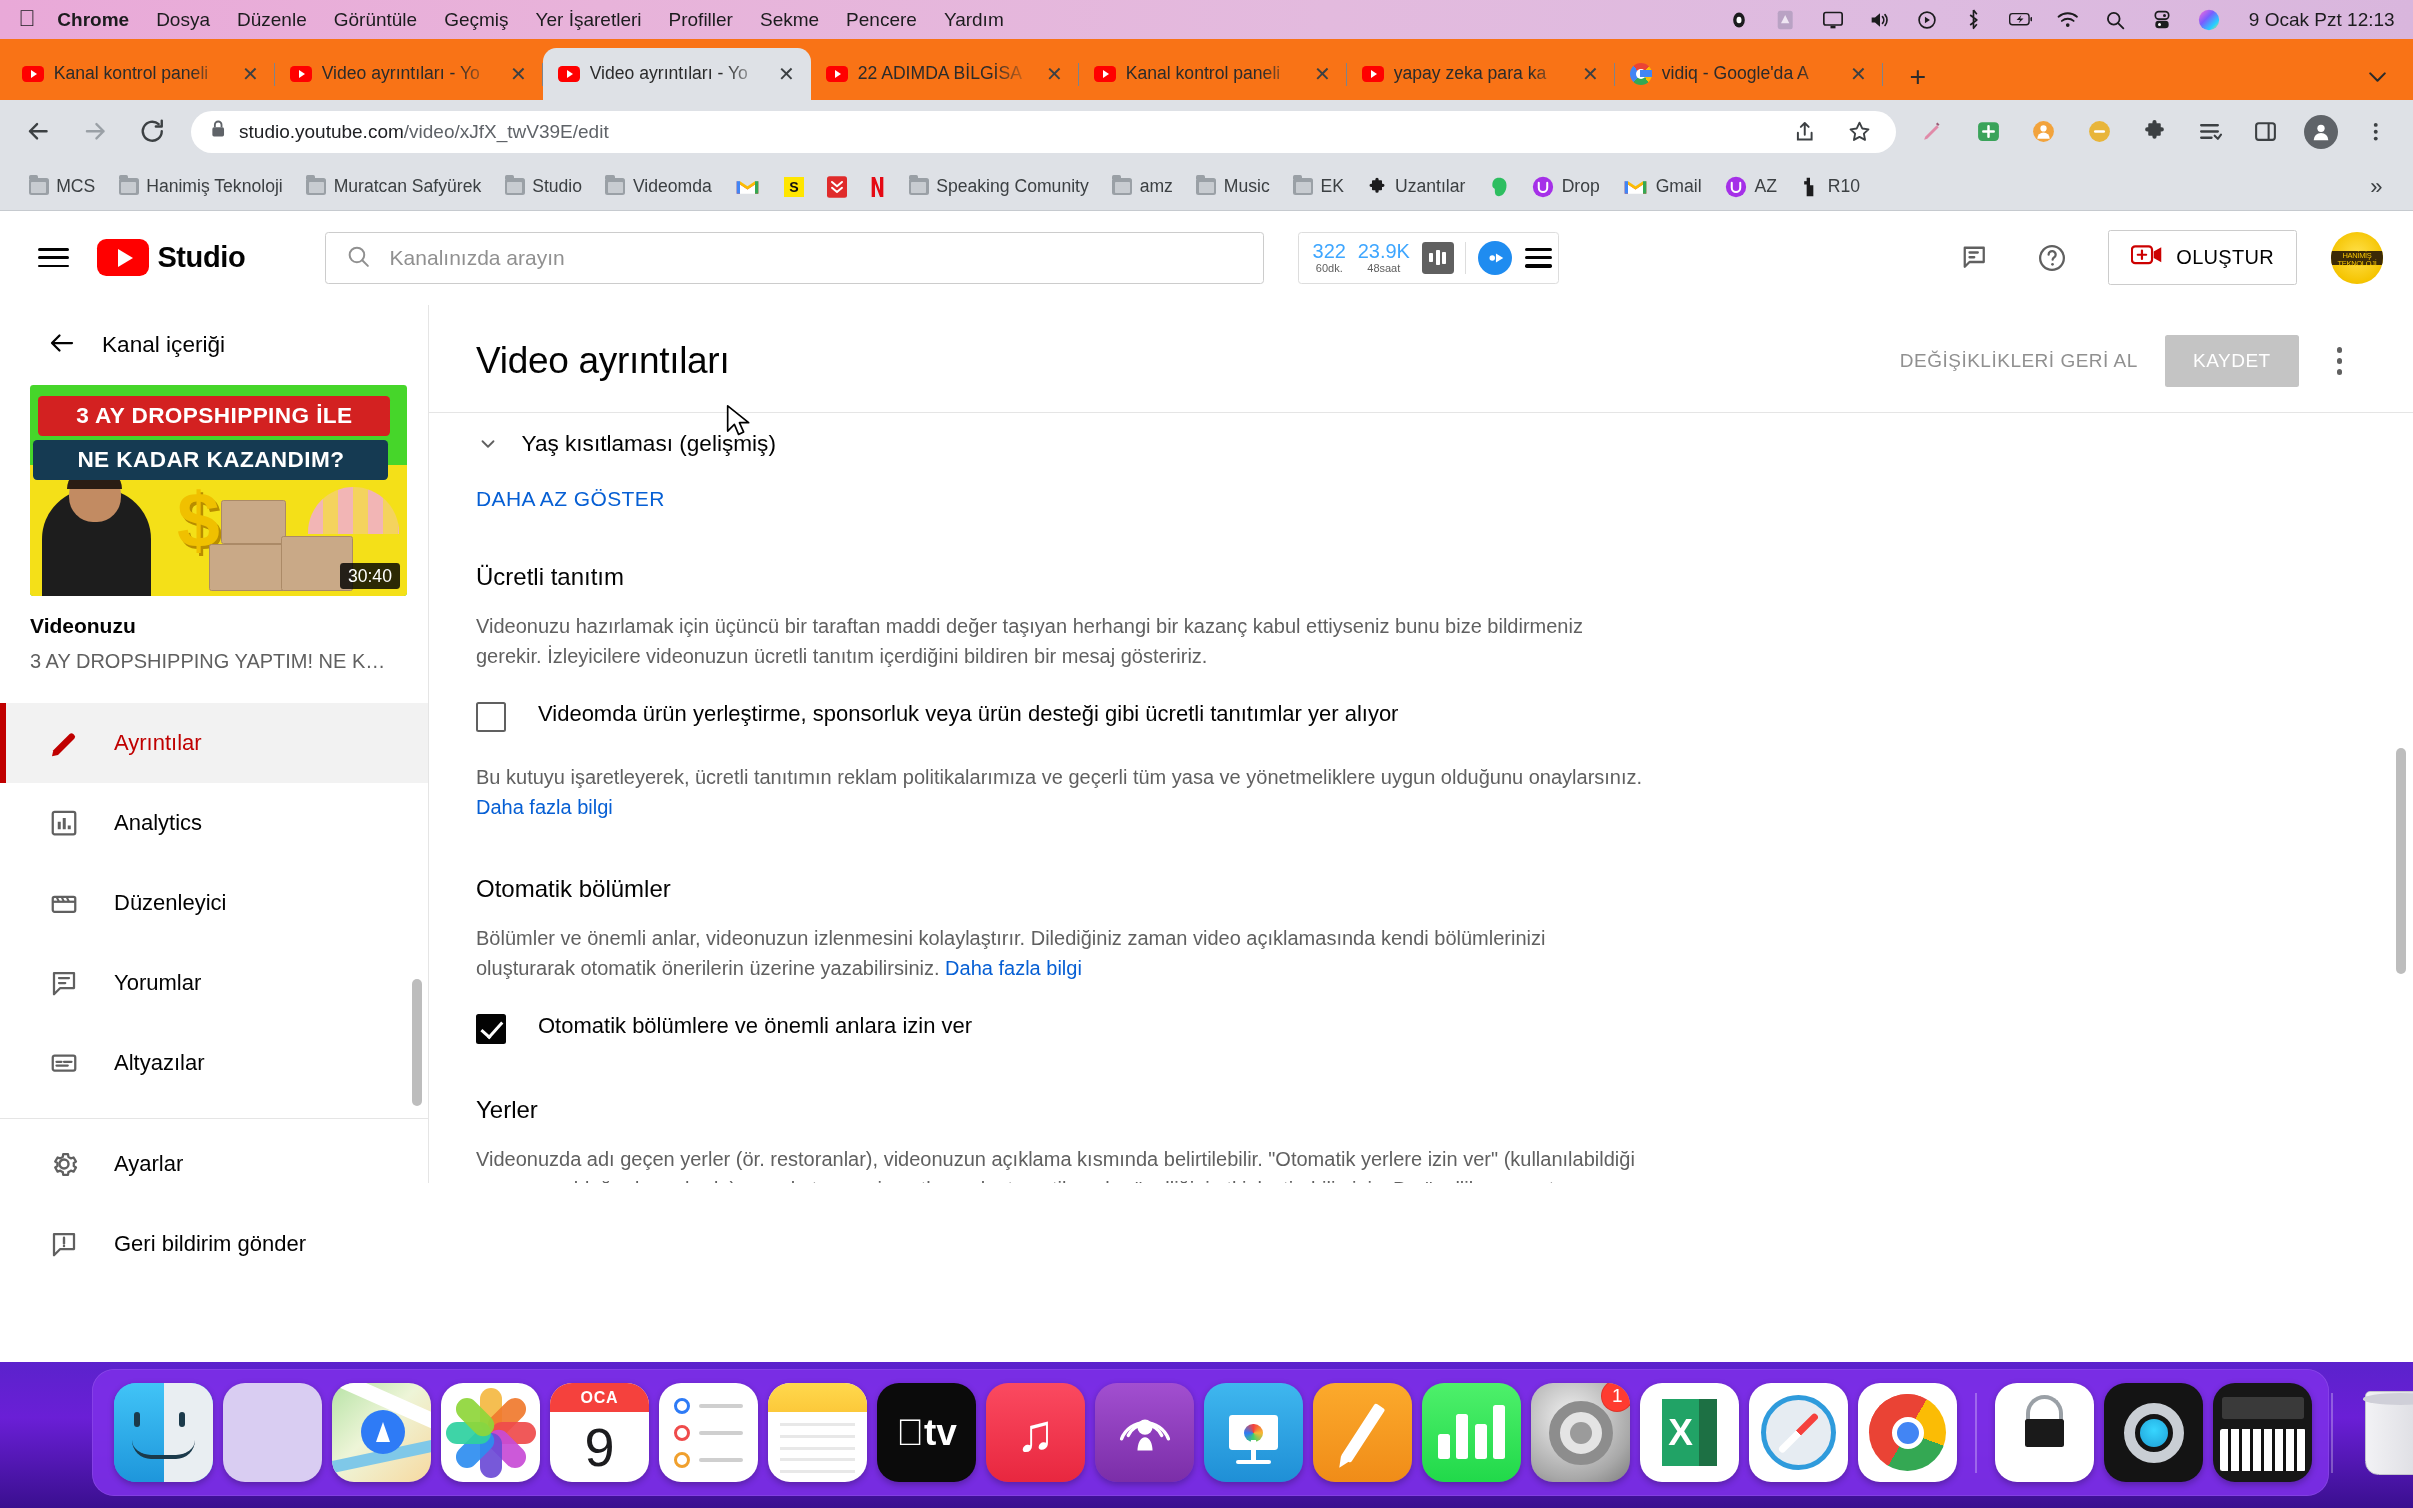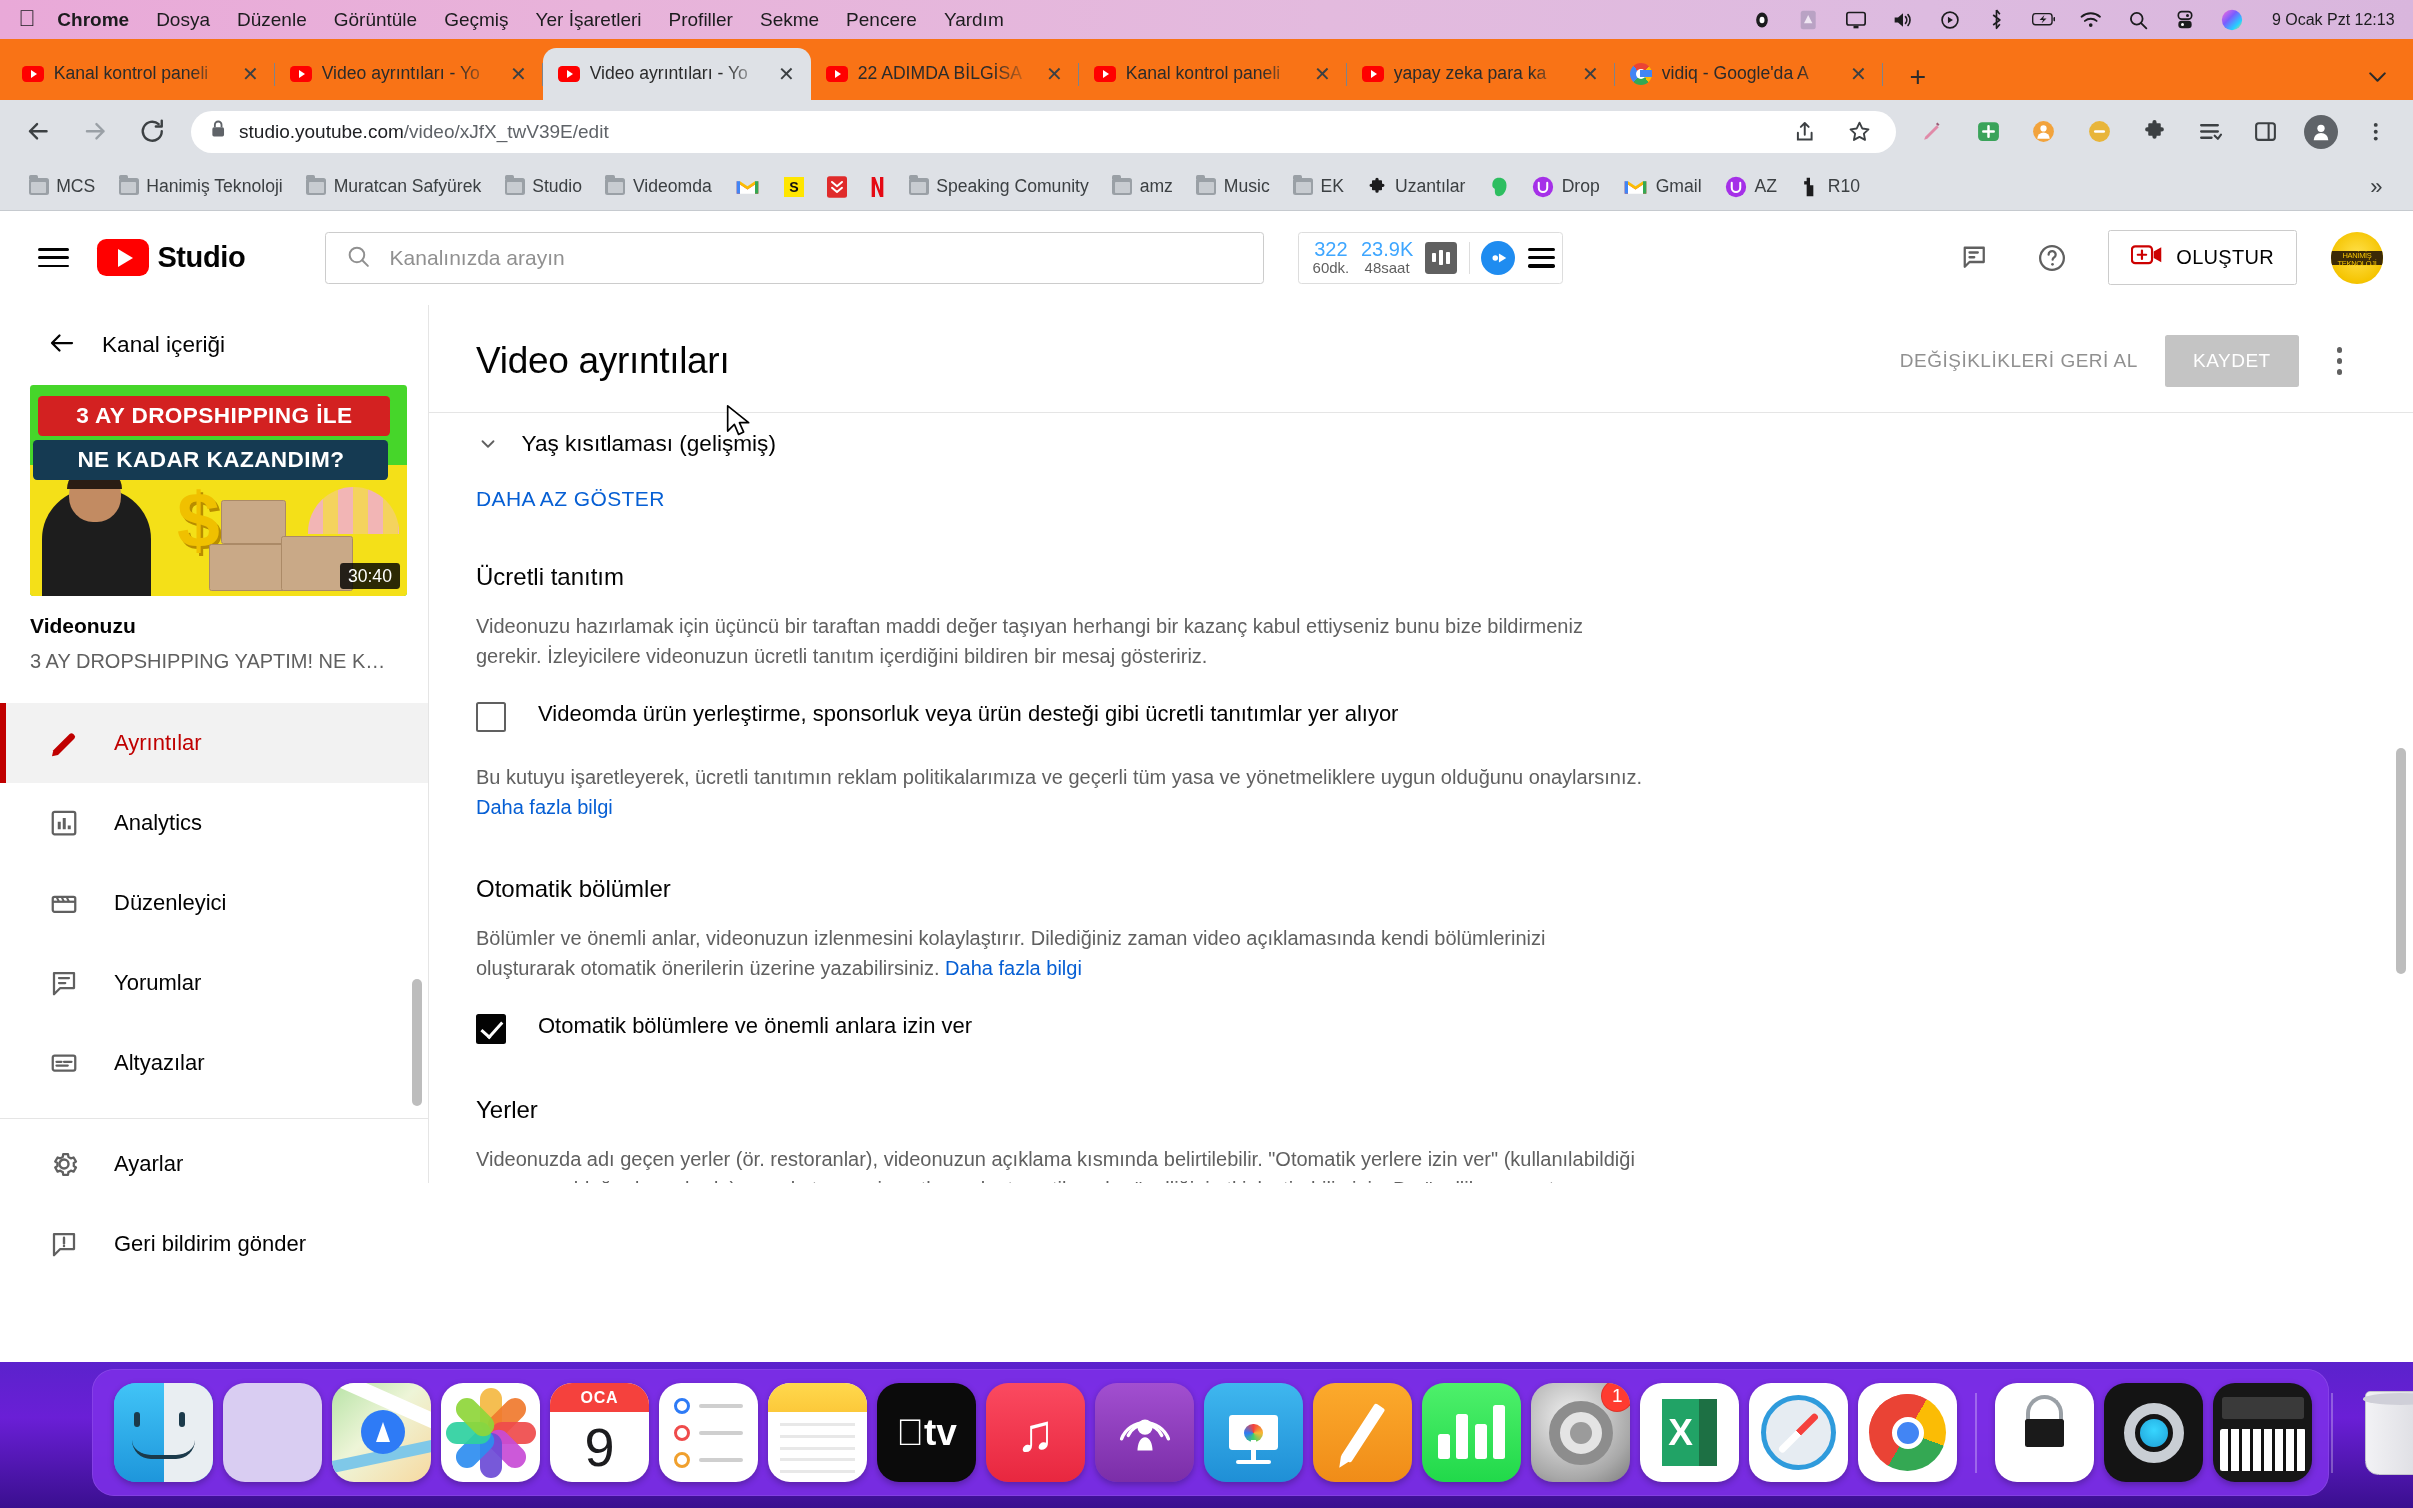--- a/index.html
+++ b/index.html
@@ -19,21 +19,21 @@
     font-size: 19px;
     color: #1c1c1e;
     position: relative;
     z-index: 50;
   }
   .menubar .apple { font-size: 22.6px; margin-right: 22px; line-height: 1; }
   .menubar .mi { margin-right: 27px; white-space: nowrap; }
   .menubar .mi.bold { font-weight: 700; }
   .menubar .right { margin-left: auto; display: flex; align-items: center; gap: 23.5px; }
   .menubar .right .sysicon { display:flex; align-items:center; justify-content:center; width: 23.5px; height: 23.5px; }
-  .menubar .clock { font-size: 16px; white-space: nowrap; margin-left: 5px;}
+  .menubar .clock { font-size: 19px; white-space: nowrap; margin-left: 5px;}
 
   
   .chrome {
     background: #f97316;
     padding-top: 6.7px;
   }
   .tabstrip {
     display: flex; align-items: flex-end;
     height: 54px;
     padding: 0 11.7px 0 6.7px;
@@ -135,21 +135,21 @@
     display:flex;align-items:center;gap:18.4px;padding:0 20px;
   }
   .yt-search .ph { color:#909090; font-size:21px; }
   .yt-stats {
     margin-left: 34px;
     border:0.8px solid #ddd; border-radius:3.4px;
     height:52px; display:flex;align-items:center; padding:0 5px 0 13.4px; gap:11.7px;
   }
   .stat { text-align:center; line-height:1.08; }
   .stat .big { color:#3ea6ff; font-size:20px; font-weight:500;}
-  .stat .sm { color:#606060; font-size:15px; }
+  .stat .sm { color:#606060; font-size:11px; }
   .stat-ic { width:32px;height:32px;background:#606060;border-radius:3.4px;display:flex;align-items:center;justify-content:center;gap:2.5px;padding:6.7px 5px;}
   .stat-ic i{display:block;width:4.2px;background:#fff;border-radius:0.8px;}
   .stat-div { width:0.8px;height:32px;background:#ddd;}
   .vidiq { width:34px;height:34px;border-radius:50%;background:#1f8cf0;display:flex;align-items:center;justify-content:center;}
   .hmenu { display:flex;flex-direction:column;gap:5px;width:30px;padding:0 1.7px;}
   .hmenu i{height:3.4px;background:#030303;border-radius:1.7px;}
   .yt-header .hright { margin-left:auto; display:flex;align-items:center;gap:34px;}
   .ic-btn { width:44px;height:44px;display:flex;align-items:center;justify-content:center;color:#606060;}
   .create-btn {
     height:55px;border:0.8px solid #ccc;border-radius:2.5px;display:flex;align-items:center;gap:13.4px;

